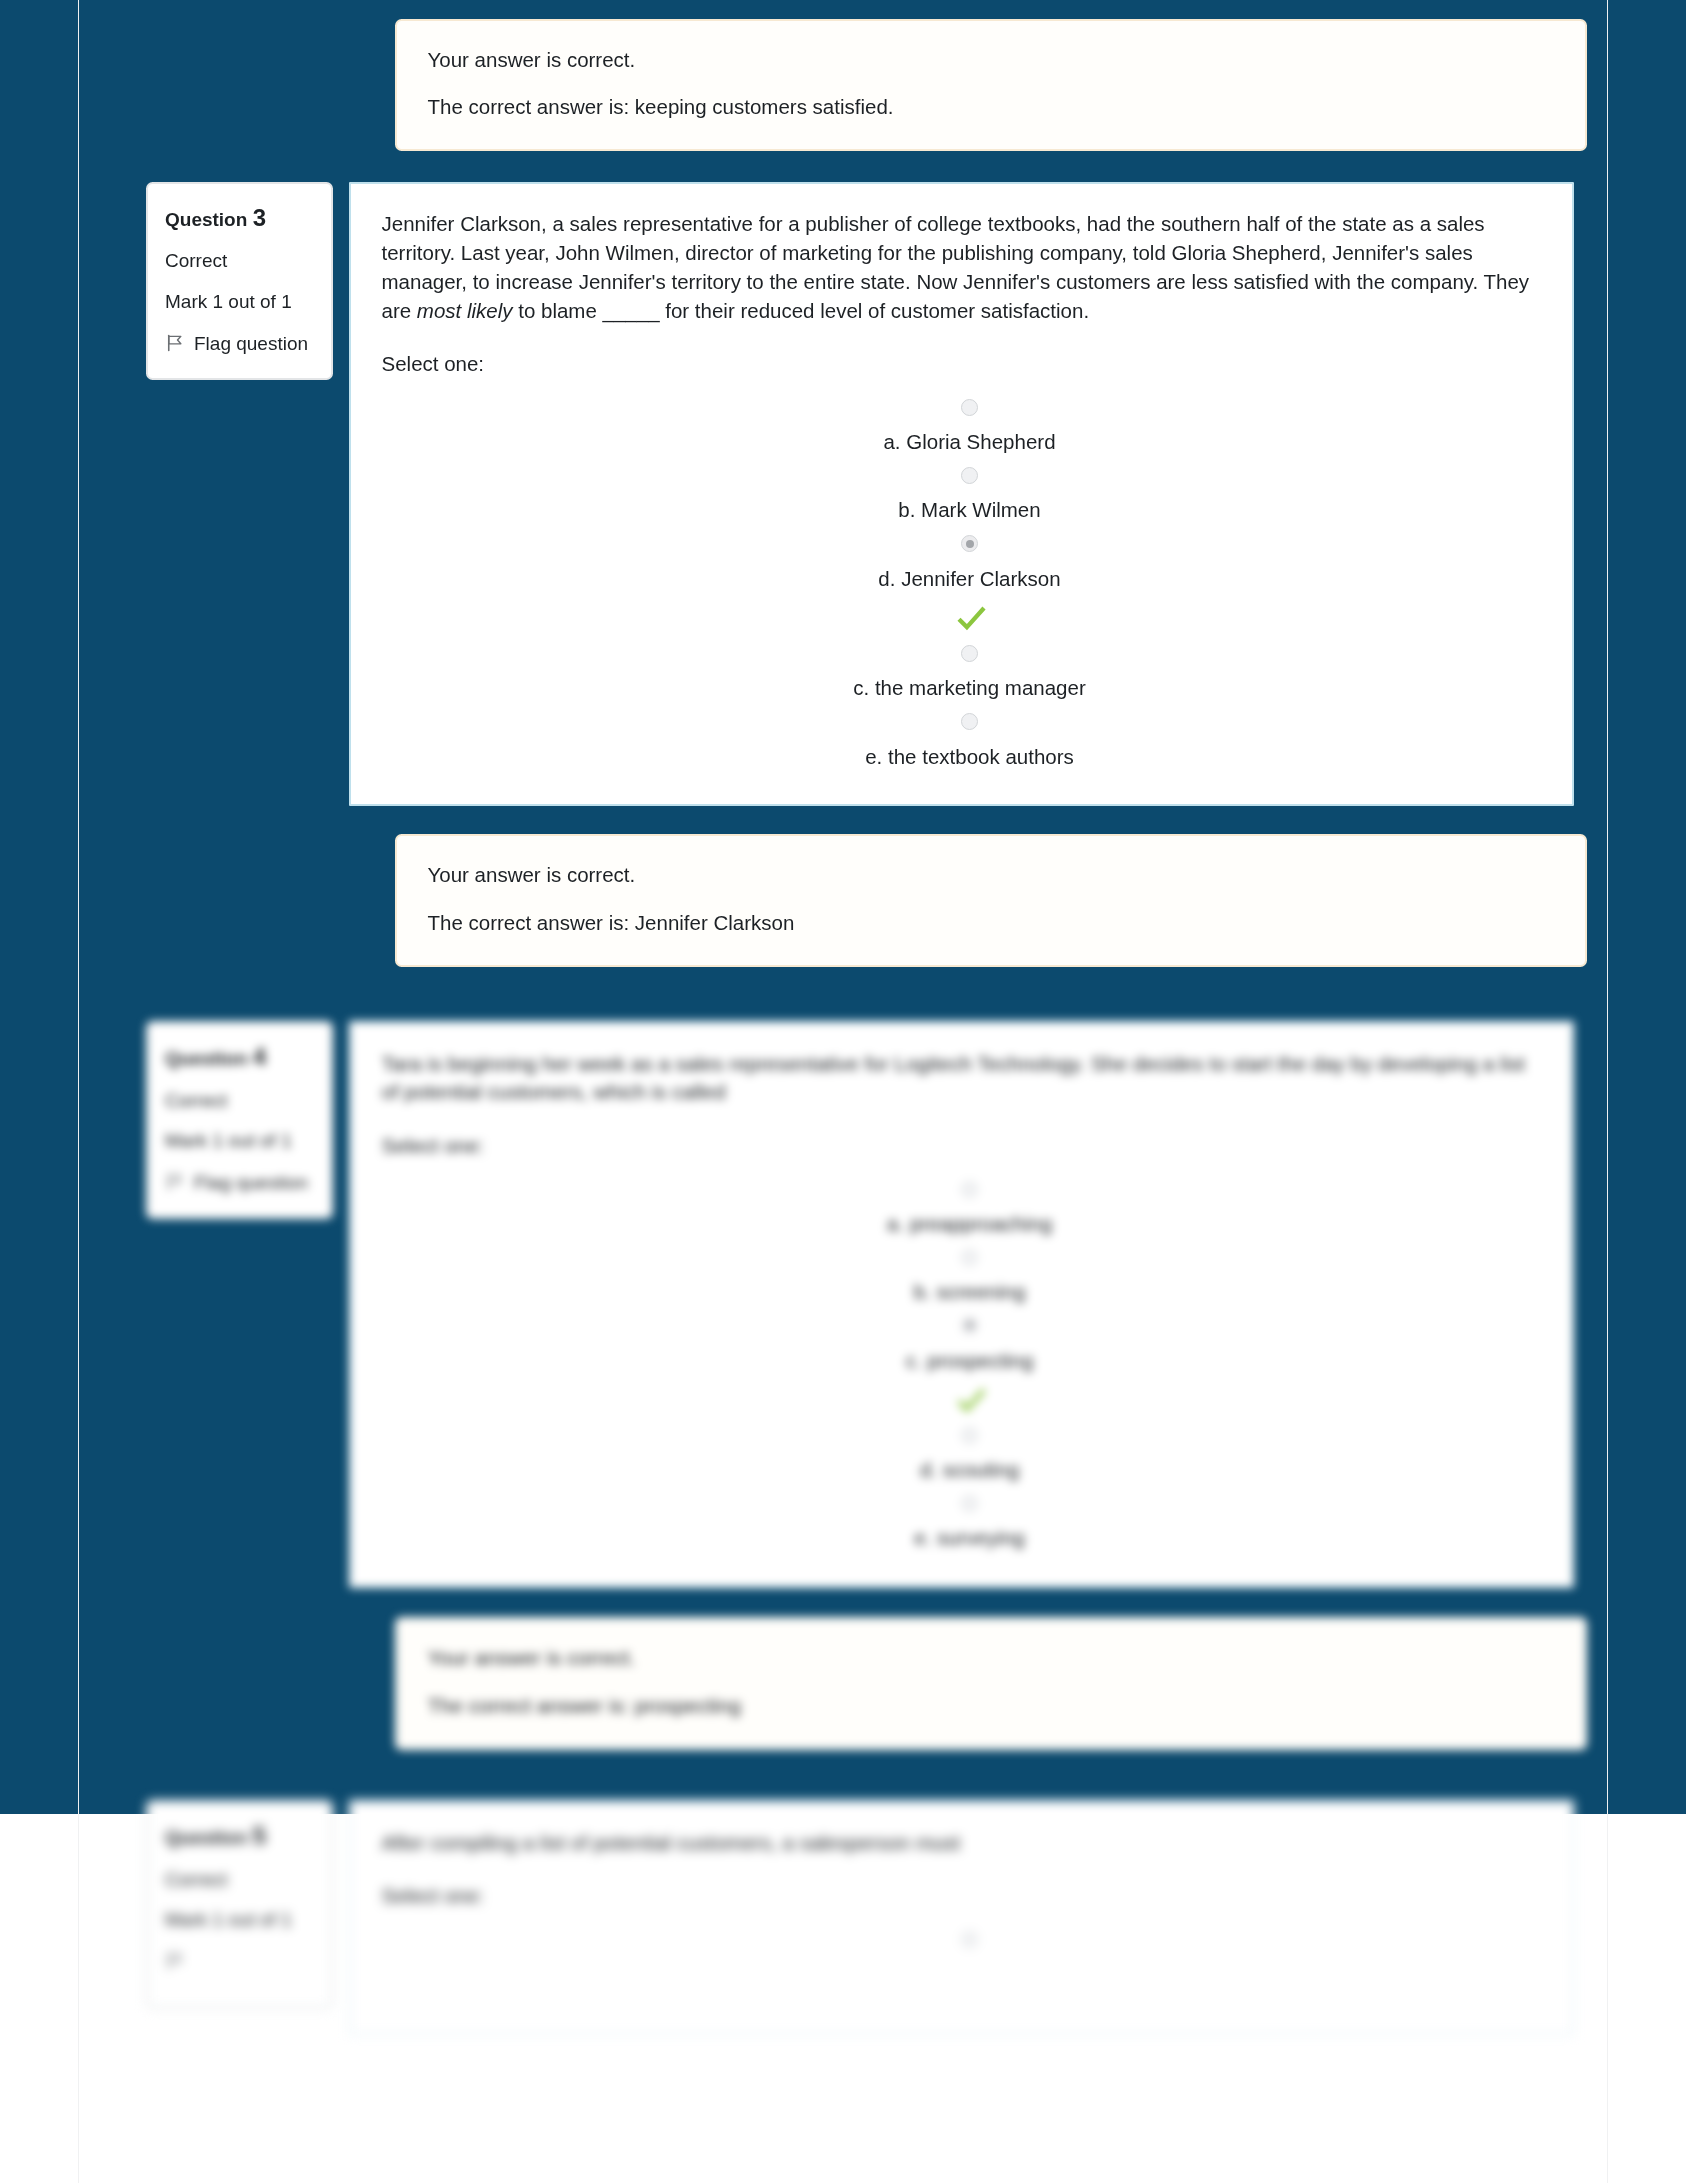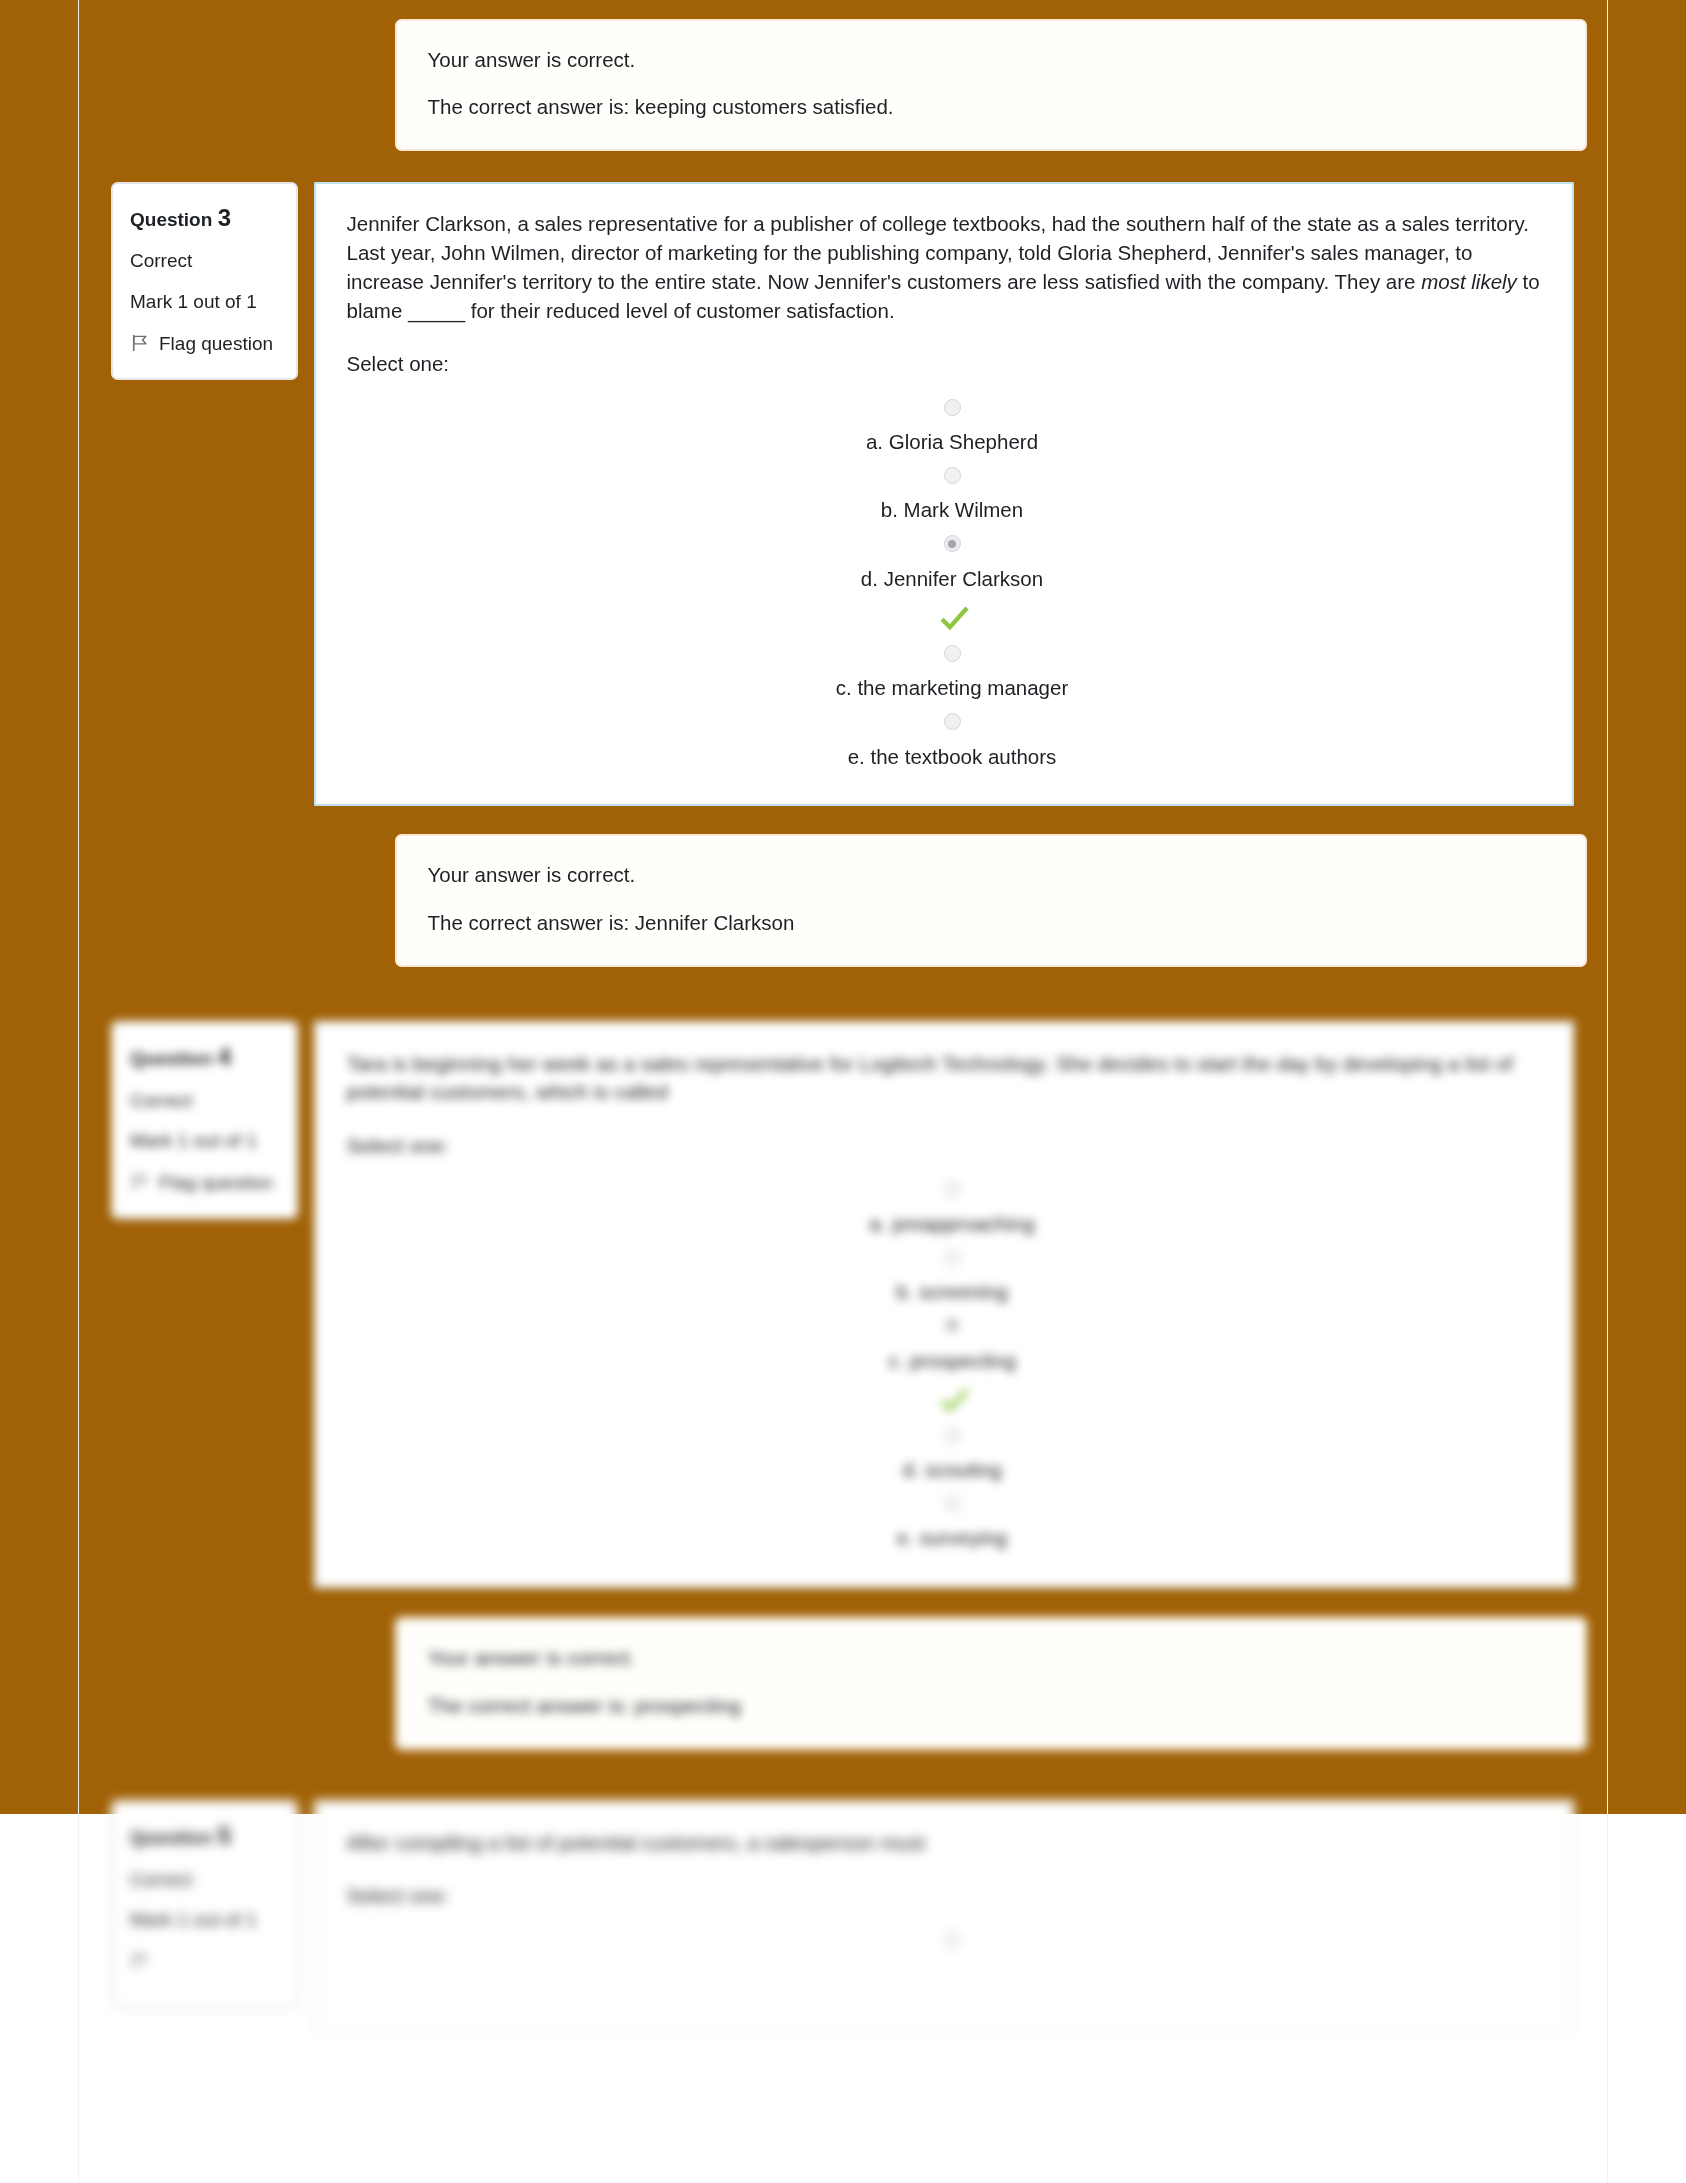--- a/index.html
+++ b/index.html
@@ -9,21 +9,21 @@
     height: 2183px;
     background: #ffffff;
     font-family: "Liberation Sans", sans-serif;
     overflow: hidden;
   }
 
   .page {
     position: relative;
     width: 1686px;
     height: 1814px;
-    background: #a16207;
+    background: #0c4a6e;
   }
 
   
   .gutter-left, .gutter-right {
     position: absolute;
     top: 0;
     width: 1.3px;
     height: 2183px;
     background: #f0f1f2;
   }
@@ -62,20 +62,21 @@
   }
 
   .q-info {
     width: 187px;
     flex: 0 0 187px;
     border: 2px solid #e3e5e7;
     border-radius: 6.6px;
     background: #ffffff;
     padding: 20px 17px 20px 17px;
     margin-right: 16px;
+    margin-left: 35px;
   }
   .q-info-number {
     font-size: 19px;
     font-weight: bold;
     color: #1d2125;
     margin-bottom: 18.5px;
     white-space: nowrap;
   }
   .q-info-number .qnum {
     font-size: 24px;

